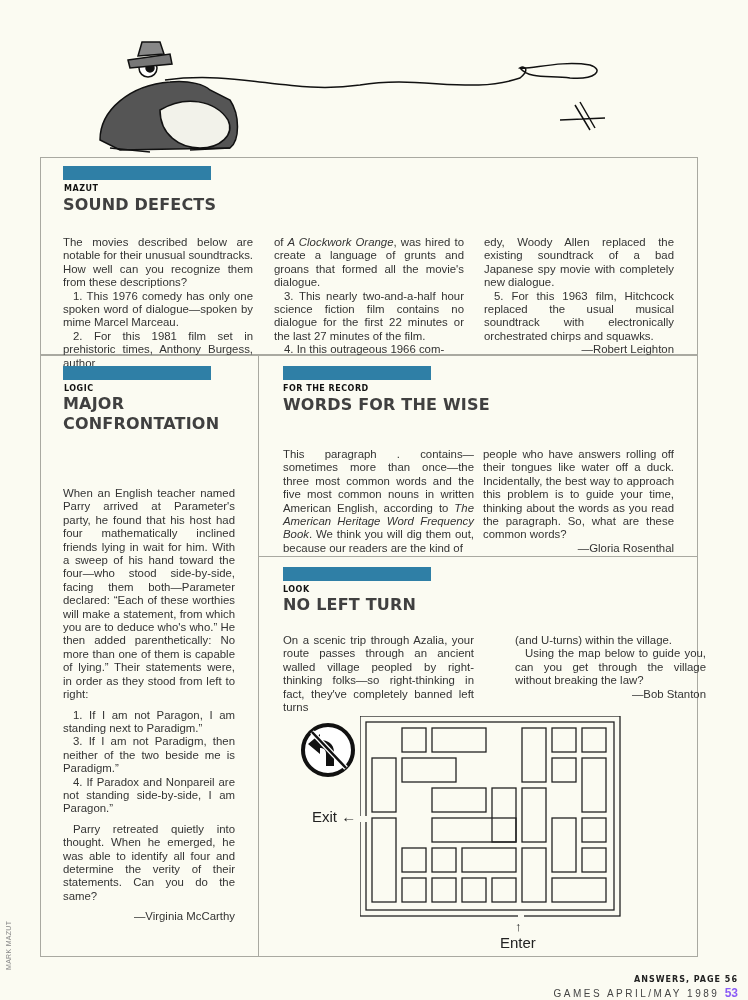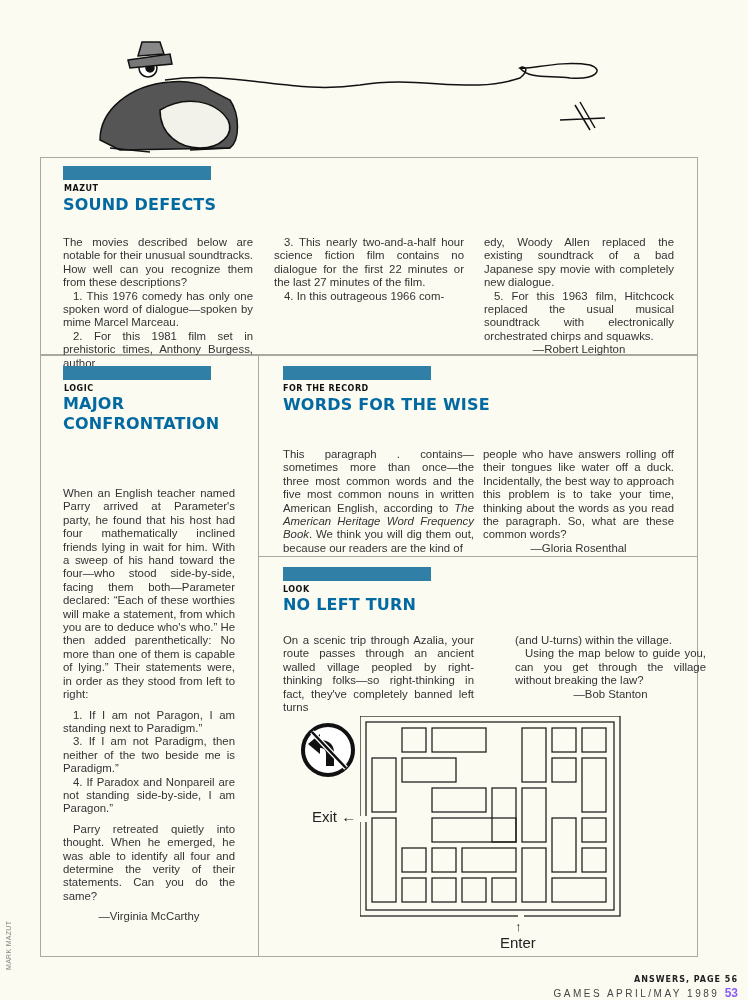--- a/index.html
+++ b/index.html
@@ -1,25 +1,25 @@
 <!DOCTYPE html>
 <html><head>
   <meta charset="utf-8">
   <style>
     * { box-sizing: border-box; margin: 0; padding: 0; }
     html, body { width: 748px; height: 1000px; background: #fbfbf2; overflow: hidden; }
     body { position: relative; font-family: "Liberation Sans", sans-serif; color: #2a2a2a; }
     .frame { position: absolute; border: 1px solid #a9a9a1; }
     .bar { position: absolute; height: 14px; background: #2f7fa6; }
     .cat { position: absolute; font-family: "DejaVu Sans", sans-serif; font-weight: bold; font-size: 8px; letter-spacing: 0.5px; color: #111; }
-    .ttl { position: absolute; font-family: "DejaVu Sans", sans-serif; font-weight: bold; font-size: 16px; line-height: 21px; color: #0369a1; letter-spacing: 0.2px; }
+    .ttl { position: absolute; font-family: "DejaVu Sans", sans-serif; font-weight: bold; font-size: 16px; line-height: 21px; color: #404040; letter-spacing: 0.2px; }
     .col { position: absolute; font-size: 11.4px; line-height: 13.4px; text-align: justify; color: #333; }
     .col p { margin: 0; }
     .ind { text-indent: 10px; }
-    .sig { text-align: center; }
+    .sig { text-align: right; }
     .gap { height: 7px; }
     i { font-style: italic; }
     .credit { position: absolute; left: 5px; top: 970px; transform-origin: left top; transform: rotate(-90deg); font-size: 7px; color: #888; letter-spacing: 0.3px; }
     .answers { position: absolute; right: 10px; top: 975px; font-family: "DejaVu Sans", sans-serif; font-weight: bold; font-size: 8px; letter-spacing: 1px; color: #222; }
     .folio { position: absolute; right: 10px; top: 986px; font-size: 10px; letter-spacing: 2.5px; color: #444; }
     .folio b { font-weight: bold; font-size: 12px; letter-spacing: 0; color: #8b5cf6; }
     .maze-label { position: absolute; font-size: 15px; color: #222; }
   </style>
 </head>
 <body>
@@ -41,20 +41,21 @@
 <div class="frame" style="left:40px;top:157px;width:658px;height:198px;"></div>
 <div class="bar" style="left:63px;top:166px;width:148px;"></div>
 <div class="cat" style="left:64px;top:184px;">MAZUT</div>
 <div class="ttl" style="left:63px;top:194px;">SOUND DEFECTS</div>
 <div class="col" style="left:63px;top:236px;width:190px;">
   <p>The movies described below are notable for their unusual soundtracks. How well can you recognize them from these descriptions?</p>
   <p class="ind">1. This 1976 comedy has only one spoken word of dialogue—spoken by mime Marcel Marceau.</p>
   <p class="ind">2. For this 1981 film set in prehistoric times, Anthony Burgess, author</p>
 </div>
 <div class="col" style="left:274px;top:236px;width:190px;">
+  <p><span>of </span><i>A Clockwork Orange</i><span>, was hired to create a language of grunts and groans that formed all the movie's dialogue.</span></p>
   <p class="ind">3. This nearly two-and-a-half hour science fiction film contains no dialogue for the first 22 minutes or the last 27 minutes of the film.</p>
   <p class="ind">4. In this outrageous 1966 com-</p>
 </div>
 <div class="col" style="left:484px;top:236px;width:190px;">
   <p>edy, Woody Allen replaced the existing soundtrack of a bad Japanese spy movie with completely new dialogue.</p>
   <p class="ind">5. For this 1963 film, Hitchcock replaced the usual musical soundtrack with electronically orchestrated chirps and squawks.</p>
   <p class="sig">—Robert Leighton</p>
 </div>
 
 <div class="frame" style="left:40px;top:355px;width:219px;height:602px;"></div>
@@ -75,21 +76,21 @@
 </div>
 
 <div class="frame" style="left:258px;top:355px;width:440px;height:202px;"></div>
 <div class="bar" style="left:283px;top:366px;width:148px;"></div>
 <div class="cat" style="left:283px;top:384px;">FOR THE RECORD</div>
 <div class="ttl" style="left:283px;top:394px;">WORDS FOR THE WISE</div>
 <div class="col" style="left:283px;top:448px;width:191px;">
   <p><span>This paragraph . contains—sometimes more than once—the three most common words and the five most common nouns in written American English, according to </span><i>The American Heritage Word Frequency Book</i><span>. We think you will dig them out, because our readers are the kind of</span></p>
 </div>
 <div class="col" style="left:483px;top:448px;width:191px;">
-  <p>people who have answers rolling off their tongues like water off a duck. Incidentally, the best way to approach this problem is to take your time, thinking about the words as you read the paragraph. So, what are these common words?</p>
+  <p>people who have answers rolling off their tongues like water off a duck. Incidentally, the best way to approach this problem is to guide your time, thinking about the words as you read the paragraph. So, what are these common words?</p>
   <p class="sig">—Gloria Rosenthal</p>
 </div>
 
 <div class="frame" style="left:258px;top:556px;width:440px;height:401px;"></div>
 <div class="bar" style="left:283px;top:567px;width:148px;"></div>
 <div class="cat" style="left:283px;top:585px;">LOOK</div>
 <div class="ttl" style="left:283px;top:594px;">NO LEFT TURN</div>
 <div class="col" style="left:283px;top:634px;width:191px;">
   <p>On a scenic trip through Azalia, your route passes through an ancient walled village peopled by right-thinking folks—so right-thinking in fact, they've completely banned left turns</p>
 </div>

